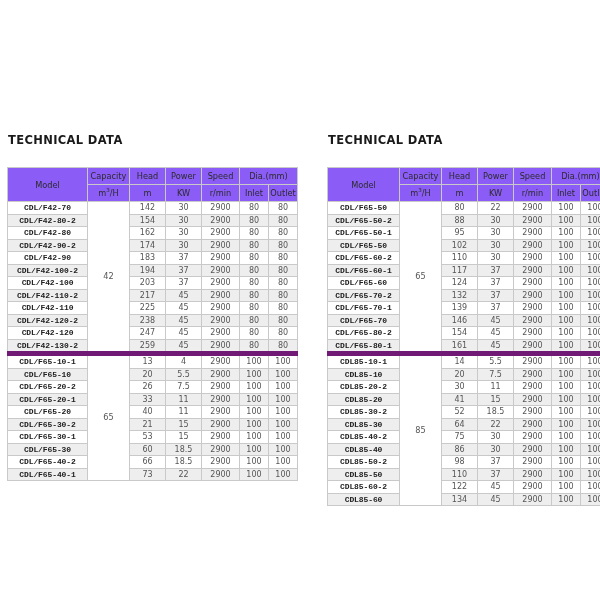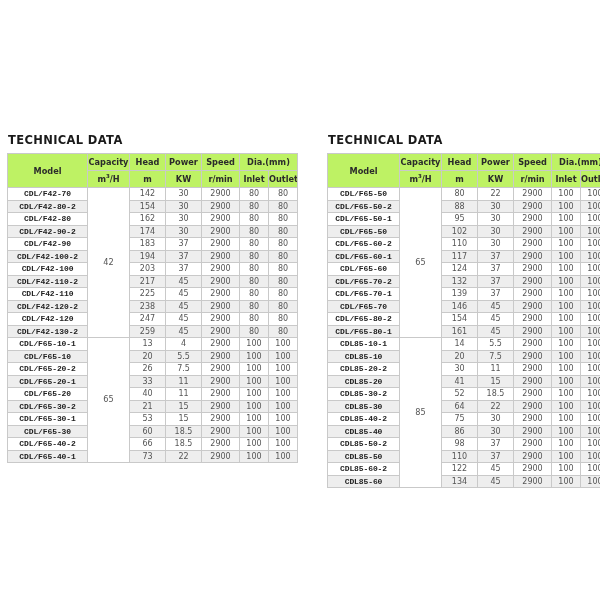--- a/index.html
+++ b/index.html
@@ -25,21 +25,21 @@
     top: 134px;
   }
   #panel-left  { left: 7px;  width: 290px; }
   #panel-right { left: 327px; width: 270px; }
 
   .panel-title {
     font-size: 11.5px;
     font-weight: bold;
     letter-spacing: 0.35px;
     color: #1a1a1a;
-    margin: 0 0 6px 1px;
+    margin: 0 0 20px 1px;
     line-height: 13px;
     white-space: nowrap;
   }
 
   table.tech {
     border-collapse: collapse;
     width: 100%;
     table-layout: fixed;
     font-size: 8px;
     color: #555555;
@@ -49,26 +49,26 @@
     border: 1px solid #c9c9c9;
     padding: 0;
     text-align: center;
     vertical-align: middle;
     line-height: 11.5px;
     height: 11.5px;
     white-space: nowrap;
     overflow: hidden;
   }
   table.tech thead th {
-    font-weight: bold;
+    font-weight: normal;
     font-size: 8.2px;
     color: #2b2b2b;
     height: 16px;
     line-height: 16px;
-    background: #bef264;
+    background: #8b5cf6;
   }
   table.tech thead th.tall {
     height: 32px;
     line-height: 32px;
     text-align: center;
   }
   table.tech thead th sup {
     font-size: 5.5px;
     vertical-align: super;
     line-height: 0;
@@ -83,21 +83,21 @@
     letter-spacing: -0.1px;
     font-family: Liberation Mono, monospace;
   }
   td.capacity {
     background: #ffffff !important;
     font-size: 8.2px;
     color: #555555;
   }
 
   tbody tr.alt td { background: #eeeeee; }
-  tbody tr.grp-start td { border-top: 1px solid #701a75; }
+  tbody tr.grp-start td { border-top: 5px solid #701a75; }
 
   
   col.c-model    { width: 80px; }
   col.c-capacity { width: 42px; }
   col.c-head     { width: 36px; }
   col.c-power    { width: 36px; }
   col.c-speed    { width: 38px; }
   col.c-inlet    { width: 29px; }
   col.c-outlet   { width: 29px; }
 

